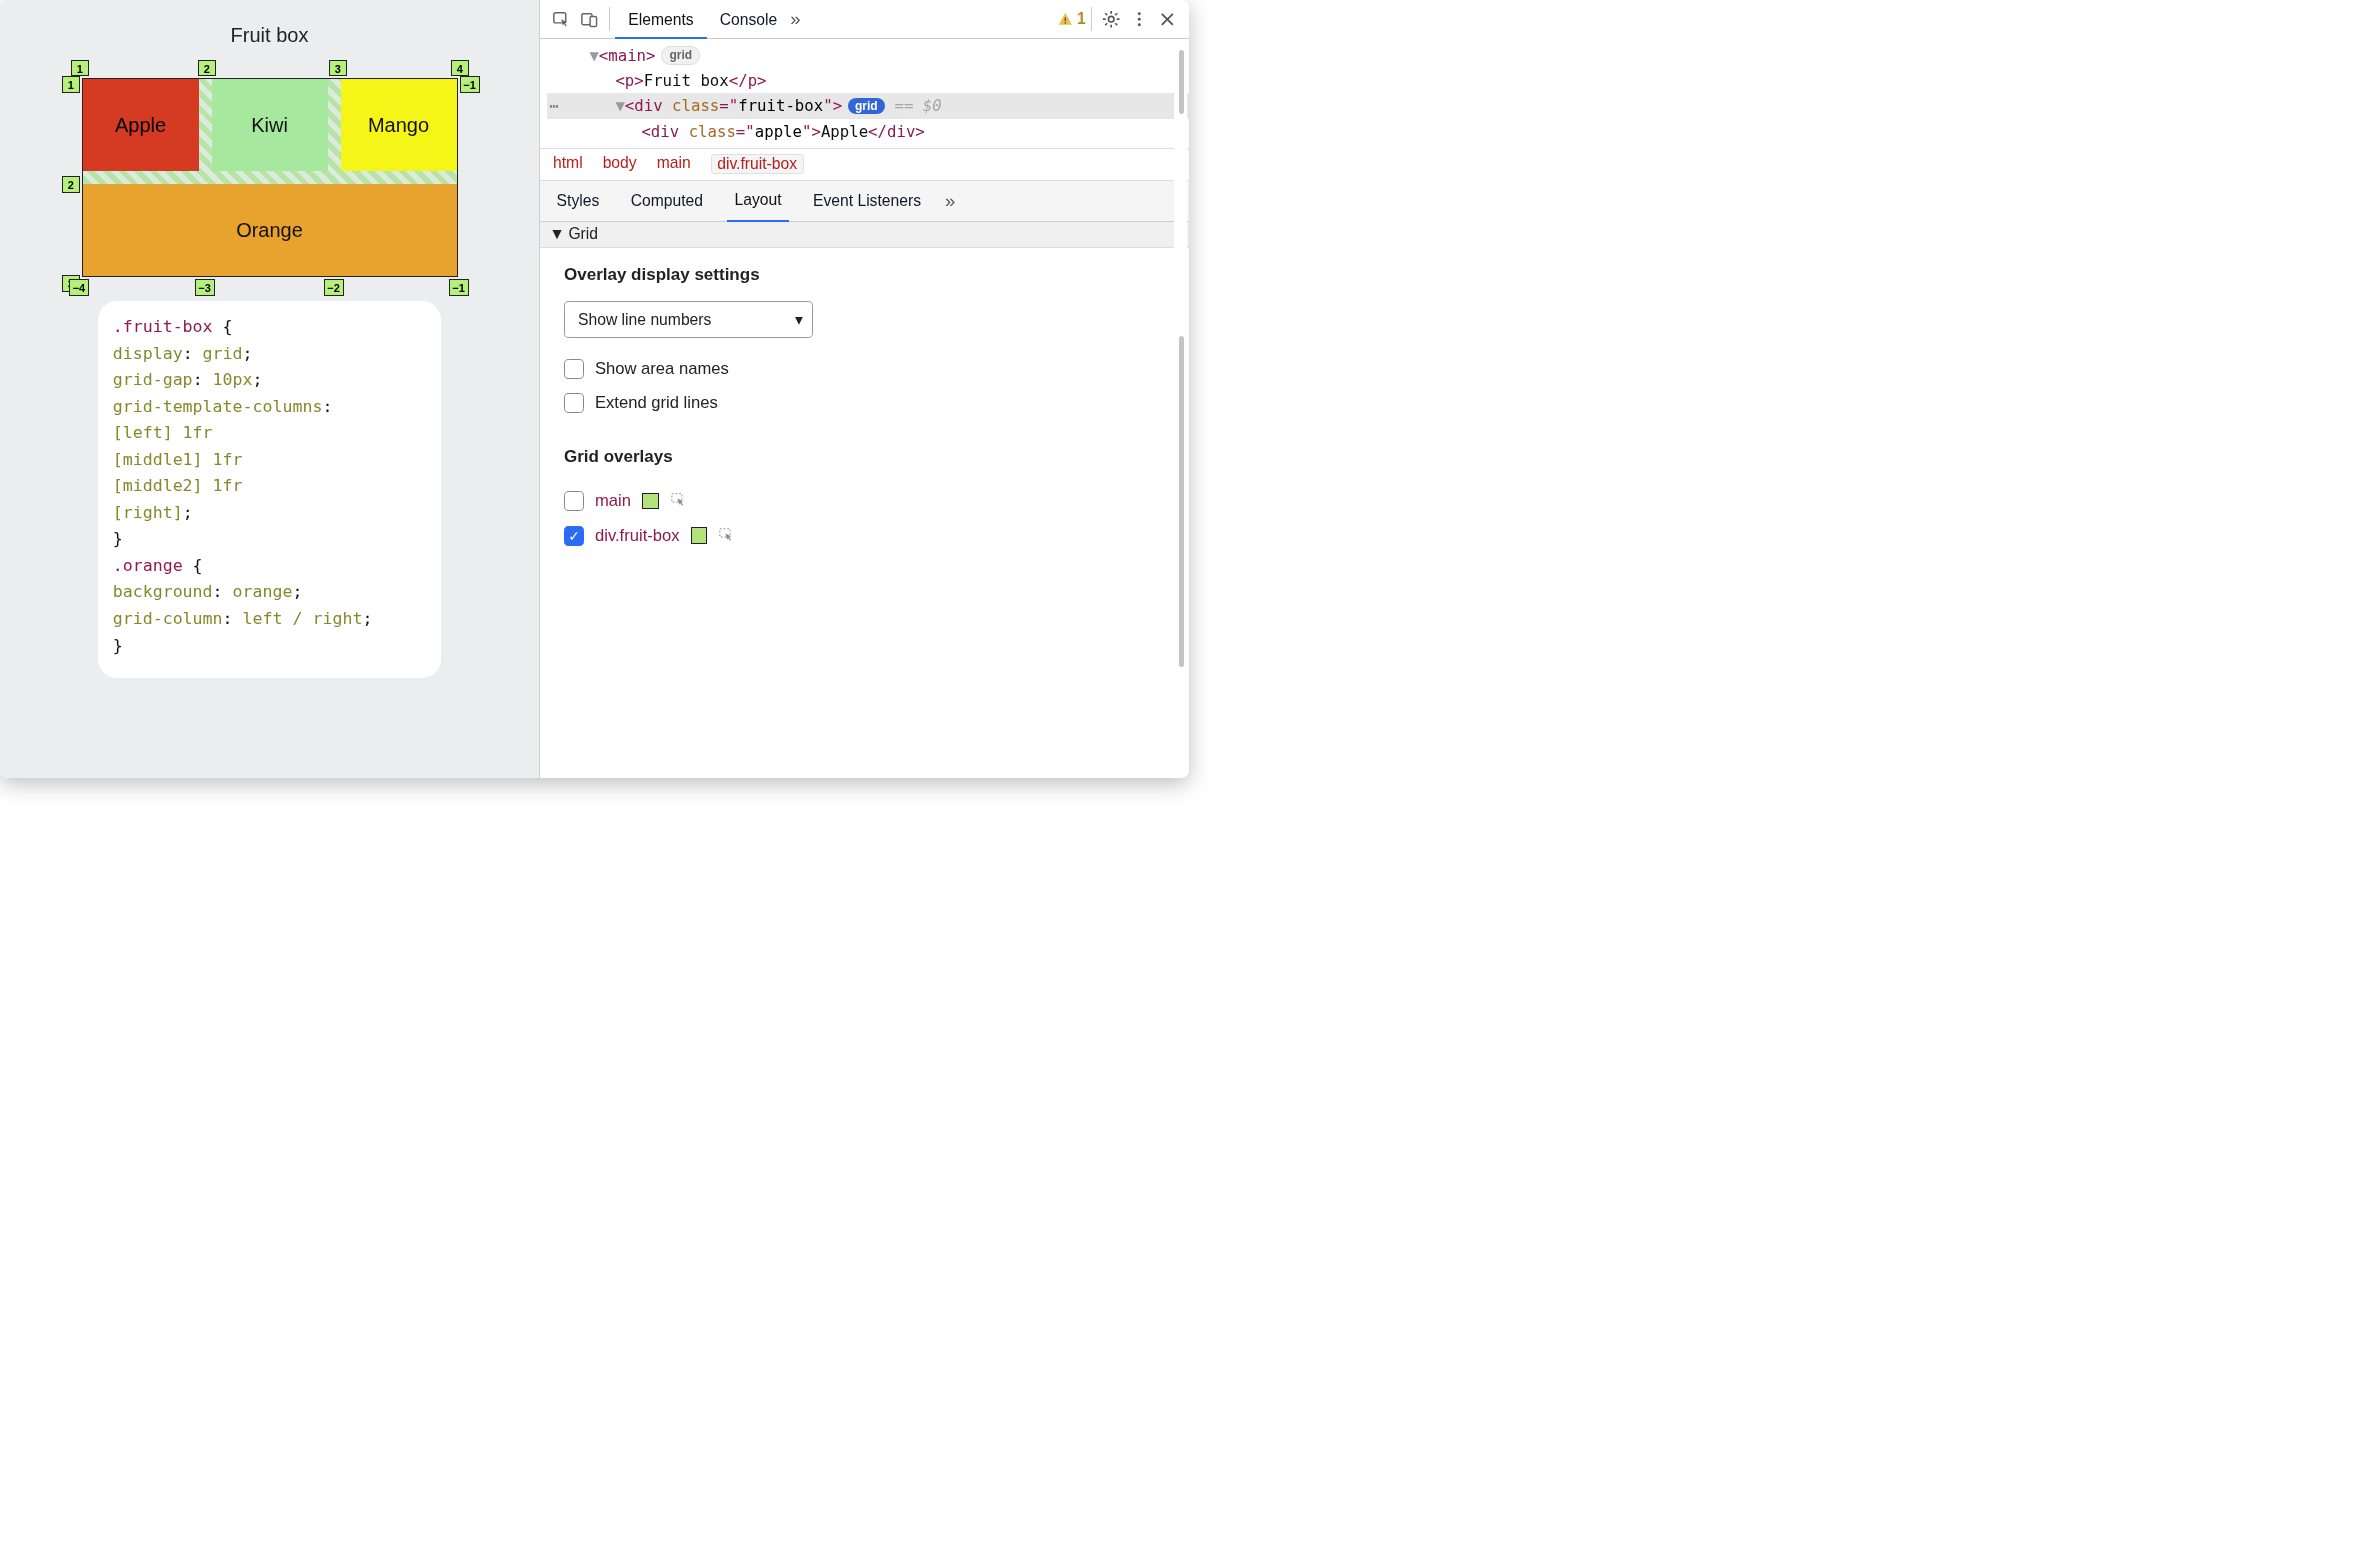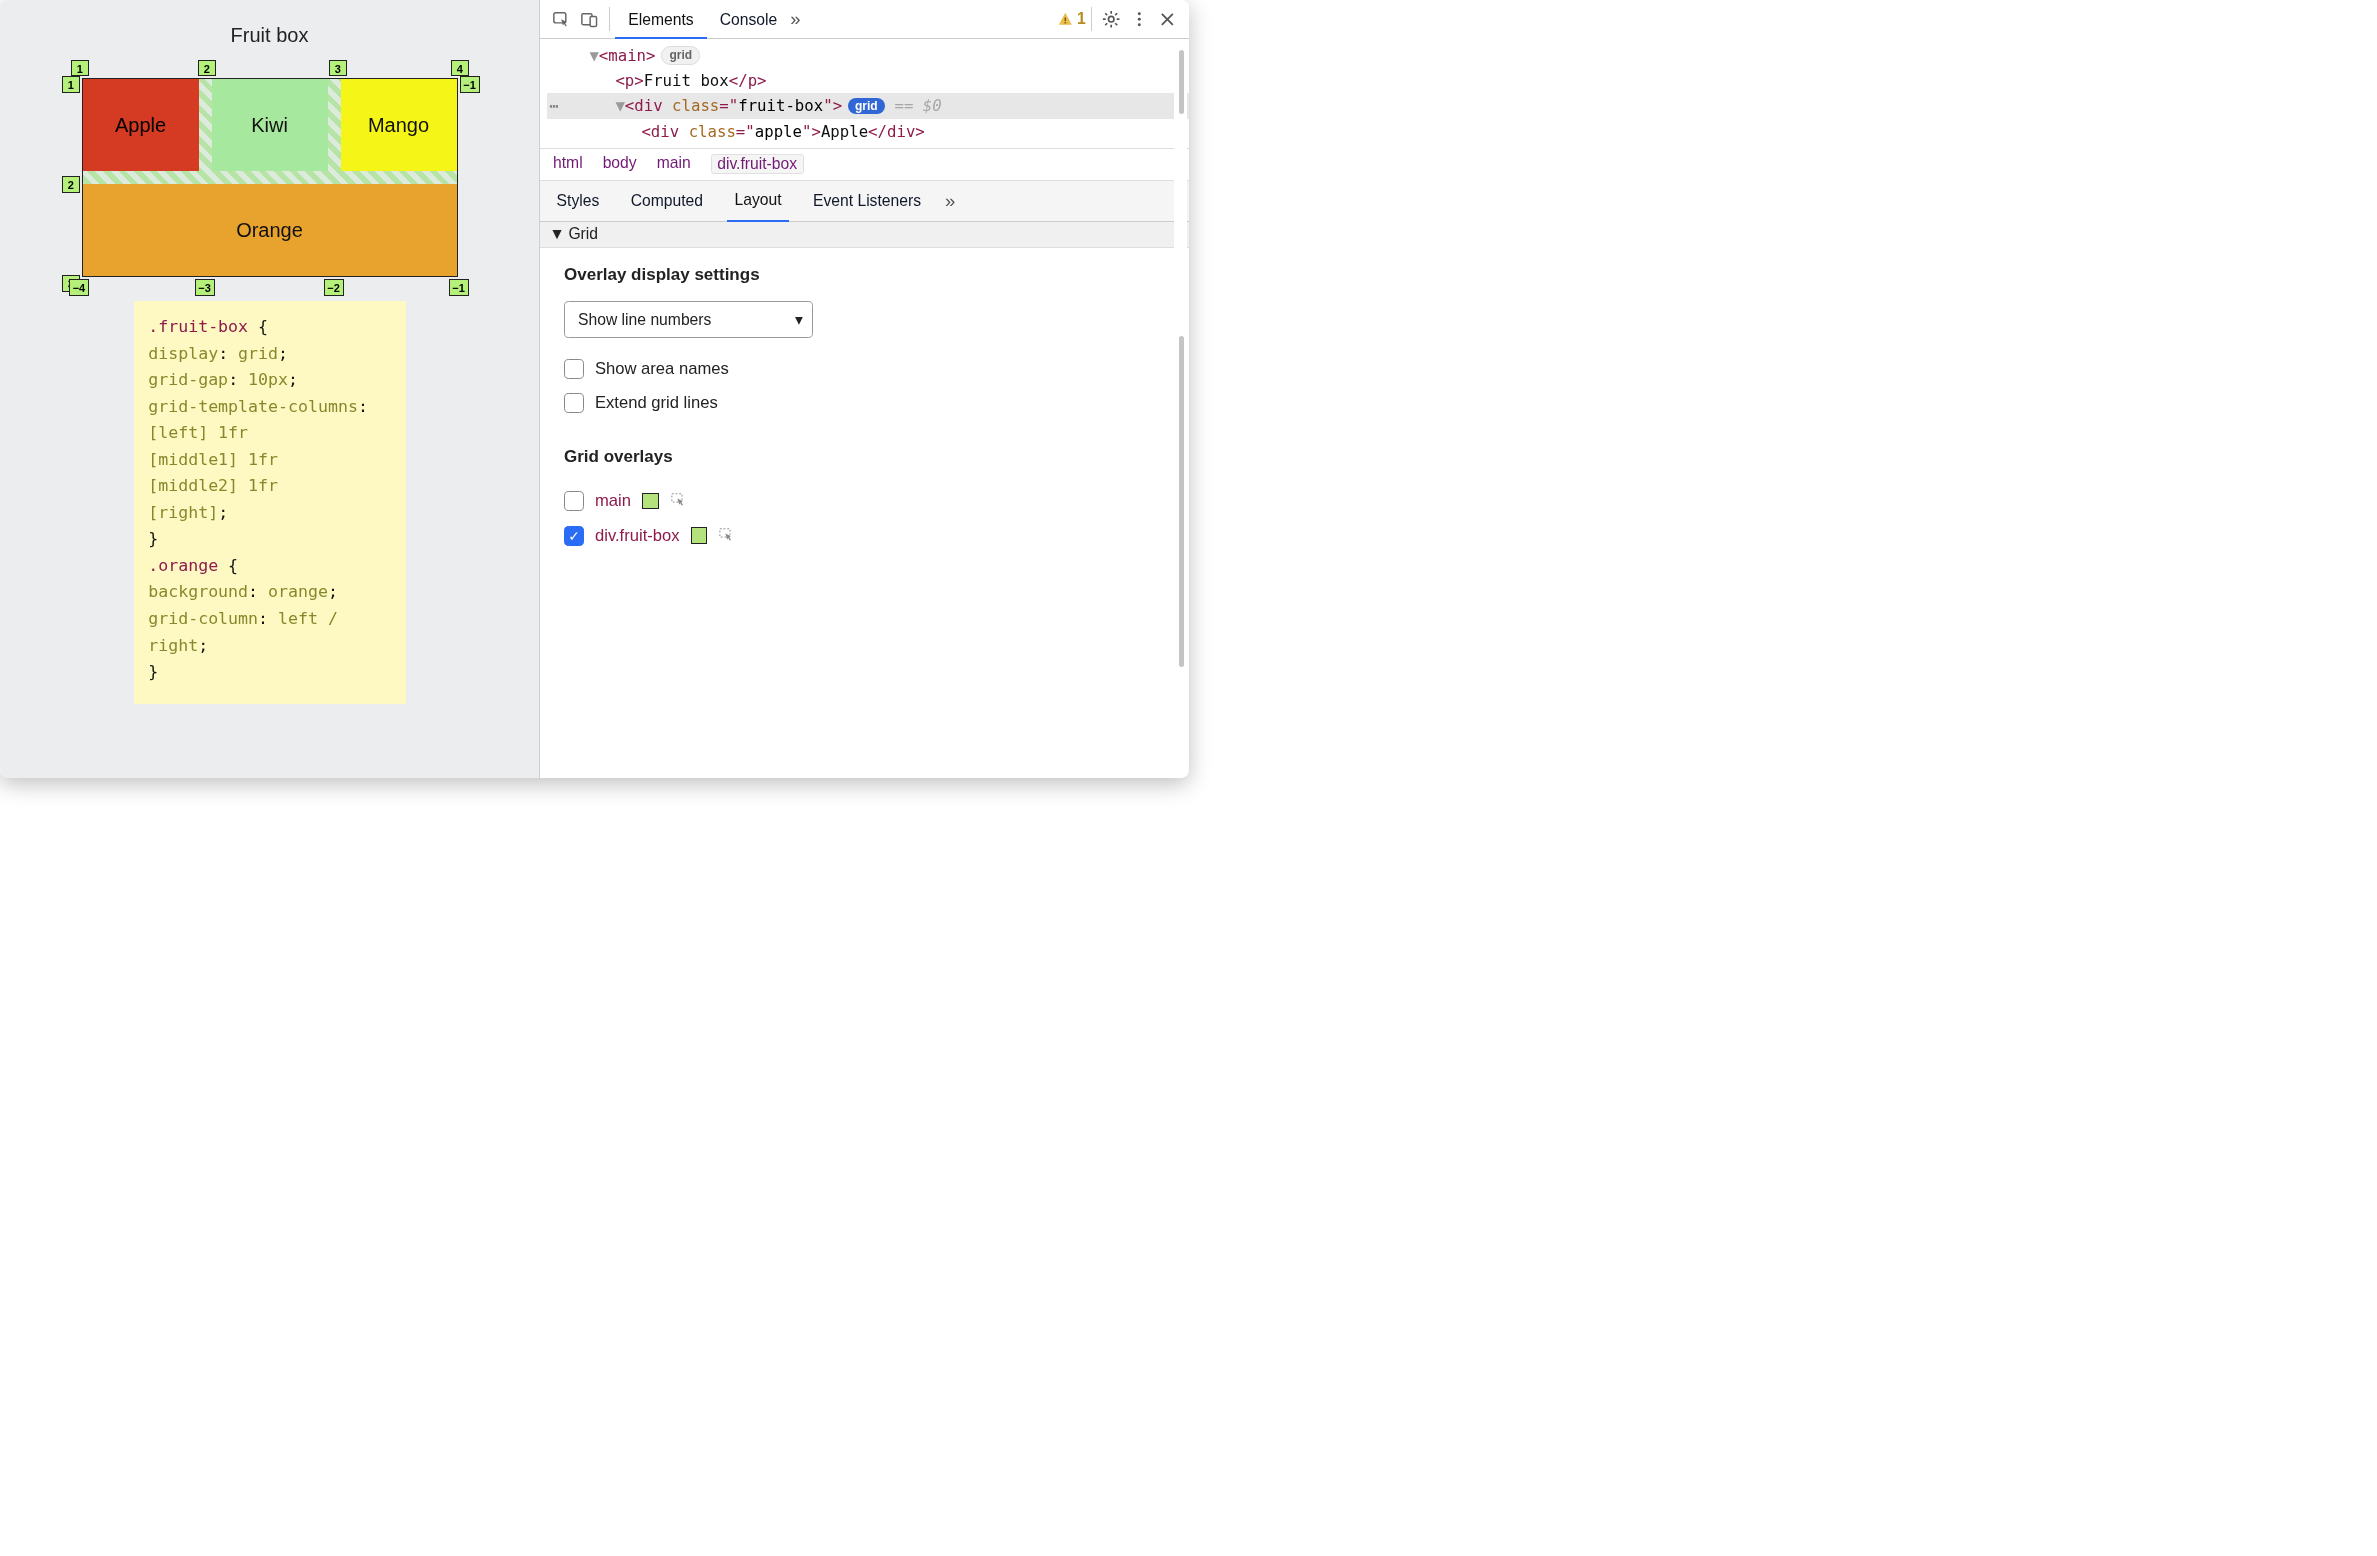--- a/index.html
+++ b/index.html
@@ -71,25 +71,26 @@
     padding:0 2.8px;
     font: 600 11px/16.6px Helvetica, Arial, sans-serif;
     text-align:center;
     background:#b4f07a;
     border:0.9px solid #222;
     color:#000;
   }
 
   
   .code-card {
-    width: 272px;
-    background:#fef9c3;
+    width: 343px;
+    background:#ffffff;
     padding:13px 14.7px 18.4px 14.7px;
     font: 16.6px/1.6 Menlo, Consolas, monospace;
     color:#111;
+    border-radius:19px;
   }
   .sel{ color:#8e1b4b; }
   .prop{ color:#86892b; }
   .punc{ color:#111; }
 
   
   .devtools {
     flex:1;
     border-left:0.9px solid #cfcfcf;
     display:flex; flex-direction:column;
@@ -136,21 +137,21 @@
   .pill.solid{ background:#3166d6; color:#fff; }
   .muted{ color:#a6a6a6; font-style:italic; }
 
   .crumbs{
     display:flex; gap:20px;
     padding:5.5px 13px;
     border-top:0.9px solid #ddd;
     border-bottom:0.9px solid #ddd;
     font-size:15.7px;
   }
-  .crumbs span{ color:#701a75; }
+  .crumbs span{ color:#b91c1c; }
   .crumbs .cur{ background:#f5f5f5; border:0.9px solid #e0e0e0; padding:0 5.5px; border-radius:2.8px; }
 
   .subtabs{
     display:flex; align-items:center;
     height:41px;
     padding:0 9.2px;
     border-bottom:0.9px solid #ccc;
     background:#f5f5f5;
     gap:16.6px;
   }

